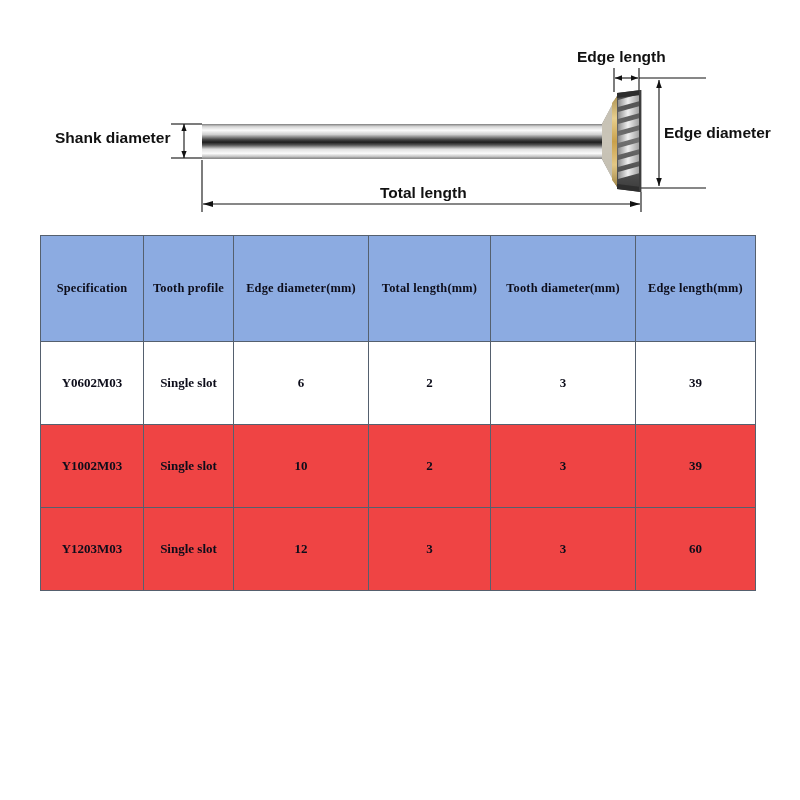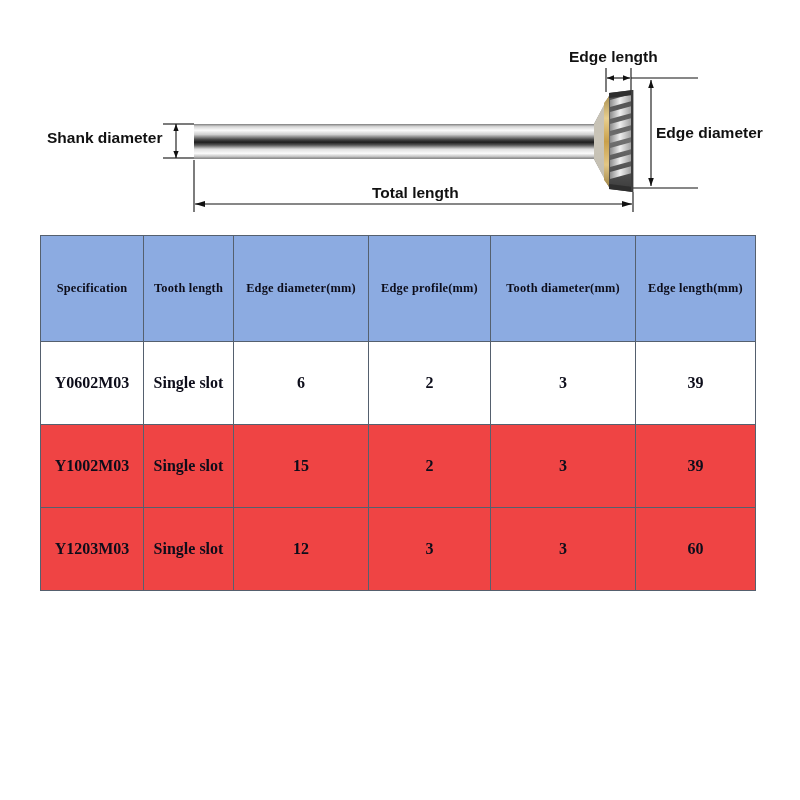--- a/index.html
+++ b/index.html
@@ -11,21 +11,21 @@
     width: 800px;
     height: 800px;
     position: relative;
     font-family: "Liberation Sans", sans-serif;
     overflow: hidden;
   }
 
   
   #diagram {
     position: absolute;
-    left: 8px;
+    left: 16px;
     top: 0;
     width: 760px;
     height: 225px;
   }
   #diagram svg {
     display: block;
   }
   .dim-label {
     font-family: "Liberation Sans", sans-serif;
     font-weight: bold;
@@ -56,21 +56,21 @@
     padding: 0 2px;
   }
   table.spec thead th {
     background: #8cabe1;
     height: 105px;
     font-size: 12.4px;
     letter-spacing: 0.2px;
   }
   table.spec tbody td {
     height: 82px;
-    font-size: 16px;
+    font-size: 13px;
     background: #ffffff;
   }
   table.spec tbody tr.alt td {
     background: #ef4444;
   }
   
   col.c0 { width: 103px; }
   col.c1 { width: 90px;  }
   col.c2 { width: 135px; }
   col.c3 { width: 122px; }
@@ -195,40 +195,40 @@
       <col class="c0">
         <col class="c1">
         <col class="c2">
         <col class="c3">
         <col class="c4">
         <col class="c5">
     </colgroup>
     <thead>
       <tr>
         <th>Specification</th>
-        <th>Tooth length</th>
+        <th>Tooth profile</th>
         <th>Edge diameter(mm)</th>
-        <th>Edge profile(mm)</th>
+        <th>Total length(mm)</th>
         <th>Tooth diameter(mm)</th>
         <th>Edge length(mm)</th>
       </tr>
     </thead>
     <tbody>
       <tr>
         <td>Y0602M03</td>
         <td>Single slot</td>
         <td>6</td>
         <td>2</td>
         <td>3</td>
         <td>39</td>
       </tr>
       <tr class="alt">
         <td>Y1002M03</td>
         <td>Single slot</td>
-        <td>15</td>
+        <td>10</td>
         <td>2</td>
         <td>3</td>
         <td>39</td>
       </tr>
       <tr class="alt">
         <td>Y1203M03</td>
         <td>Single slot</td>
         <td>12</td>
         <td>3</td>
         <td>3</td>

